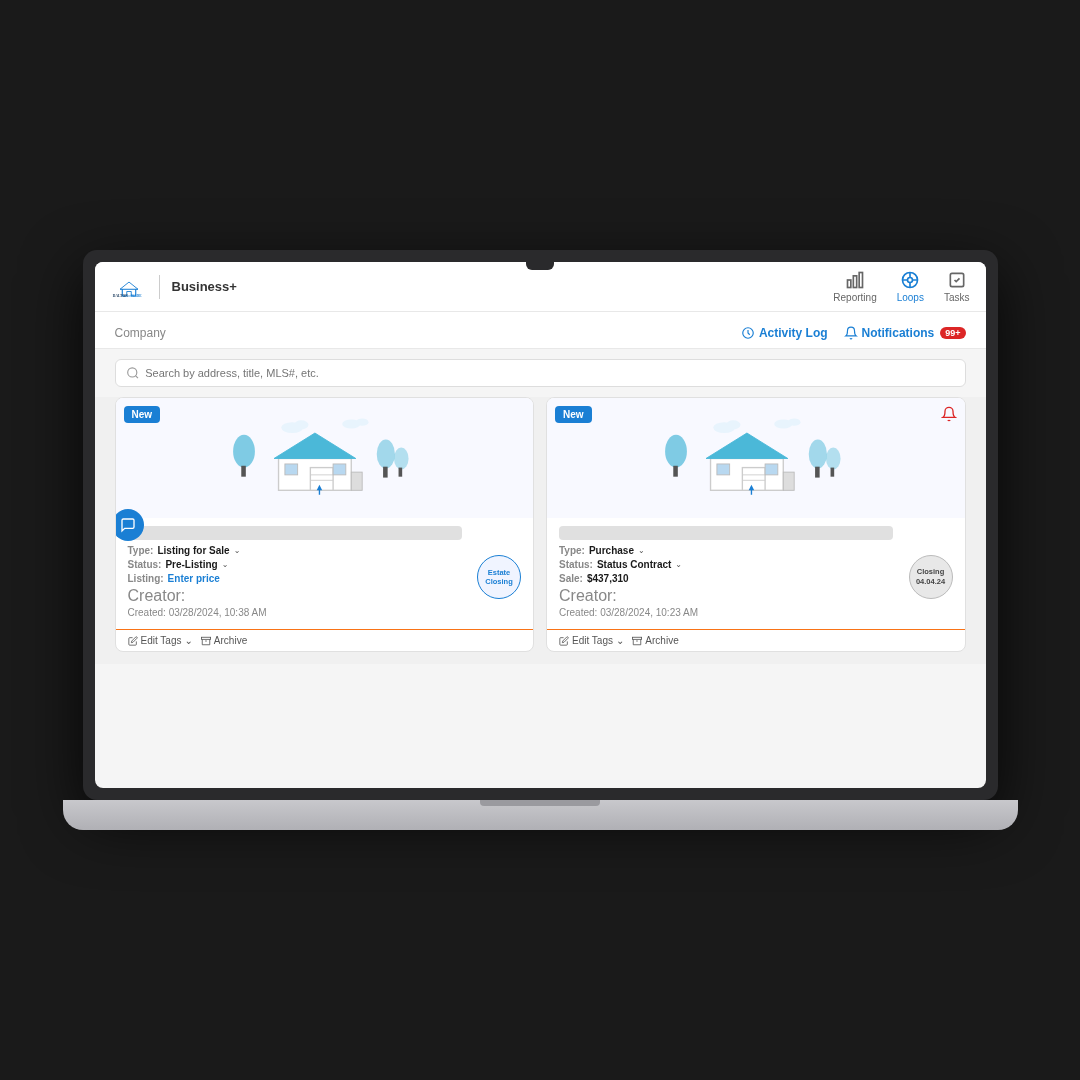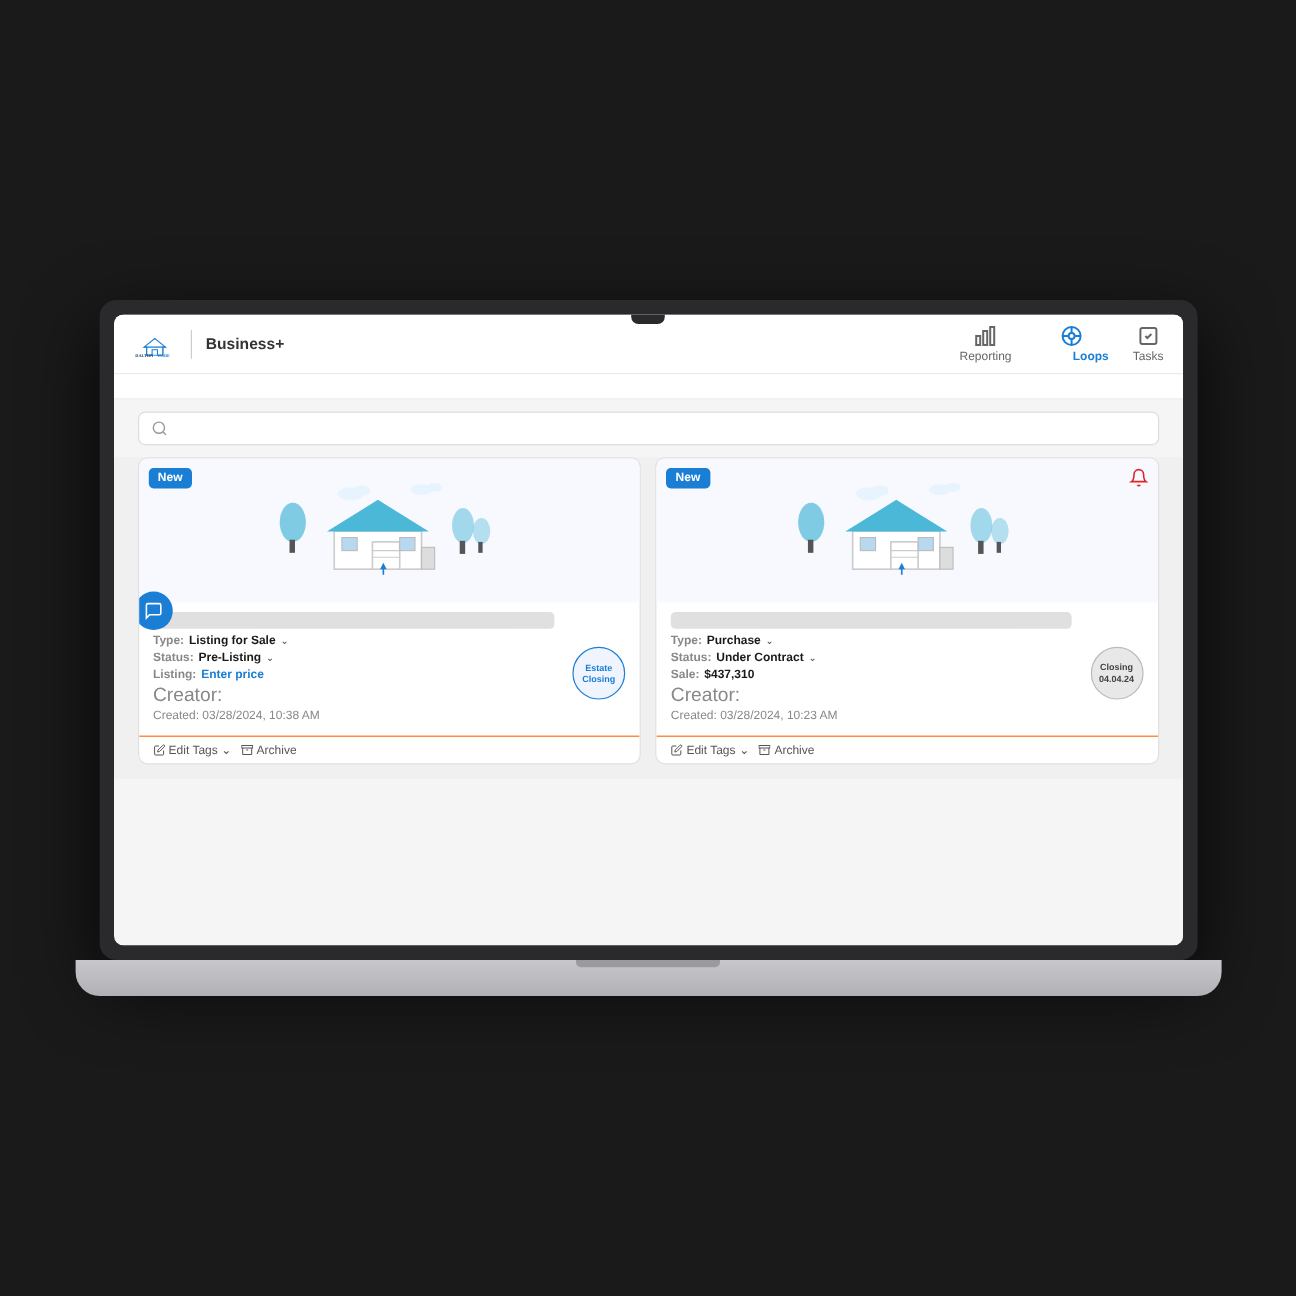--- a/index.html
+++ b/index.html
@@ -467,41 +467,62 @@
             </div>
             <div class="nav-item active">
               <svg viewBox="0 0 24 24" fill="none" stroke="#1a7fd4" stroke-width="2">
                 <circle cx="12" cy="12" r="9"></circle>
                 <circle cx="12" cy="12" r="3"></circle>
                 <line x1="12" y1="3" x2="12" y2="9"></line>
                 <line x1="12" y1="15" x2="12" y2="21"></line>
                 <line x1="3" y1="12" x2="9" y2="12"></line>
                 <line x1="15" y1="12" x2="21" y2="12"></line>
               </svg>
-              <span style="color:#1a7fd4;font-weight:700;margin-left:31px;">Loops</span>
+              <span style="color:#1a7fd4;font-weight:400;">Loops</span>
             </div>
             <div class="nav-item">
               <svg viewBox="0 0 24 24" fill="none" stroke="currentColor" stroke-width="2">
                 <rect x="4" y="4" width="16" height="16" rx="2"></rect>
                 <polyline points="9,12 11,14 15,10"></polyline>
               </svg>
               <span>Tasks</span>
             </div>
           </div>
         </div>
 
         <div class="page-header">
+          <div class="company-meta-row">
+            <span class="company-type">Company</span>
+            <div class="header-actions">
+              <div class="action-link">
+                <svg viewBox="0 0 24 24" fill="none" stroke="#1a7fd4" stroke-width="2">
+                  <circle cx="12" cy="12" r="9"></circle>
+                  <polyline points="12,7 12,12 15,15"></polyline>
+                </svg>
+                <span>Activity Log</span>
+              </div>
+              <div class="action-link">
+                <svg viewBox="0 0 24 24" fill="none" stroke="#1a7fd4" stroke-width="2">
+                  <path d="M18 8A6 6 0 0 0 6 8c0 7-3 9-3 9h18s-3-2-3-9"></path>
+                  <path d="M13.73 21a2 2 0 0 1-3.46 0"></path>
+                </svg>
+                <span>Notifications</span>
+                <span class="notif-badge">99+</span>
+              </div>
+            </div>
+          </div>
         </div>
 
         <div class="search-bar-area">
           <div class="search-input-wrap">
             <svg width="14" height="14" viewBox="0 0 24 24" fill="none" stroke="#999" stroke-width="2">
               <circle cx="11" cy="11" r="8"></circle>
               <line x1="21" y1="21" x2="16.65" y2="16.65"></line>
             </svg>
+            <input type="text" placeholder="Search by address, title, MLS#, etc." style="">
           </div>
         </div>
 
         <div class="listings-grid">
 
           <div class="listing-card">
 
             <div class="chat-fab">
               <svg width="16" height="16" viewBox="0 0 24 24" fill="none" stroke="#fff" stroke-width="2">
                 <path d="M21 15a2 2 0 0 1-2 2H7l-4 4V5a2 2 0 0 1 2-2h14a2 2 0 0 1 2 2z"></path>
@@ -643,21 +664,21 @@
 
               <div class="listing-title"></div>
 
               <div class="listing-detail-row">
                 <span class="label">Type:</span>
                 <span class="value">Purchase</span>
                 <span class="dropdown-arrow">⌄</span>
               </div>
               <div class="listing-detail-row">
                 <span class="label">Status:</span>
-                <span class="value">Under Contract</span>
+                <span class="value">Status Contract</span>
                 <span class="dropdown-arrow">⌄</span>
               </div>
               <div class="listing-detail-row">
                 <span class="label">Sale:</span>
                 <span class="value">$437,310</span>
               </div>
               <div class="creator-row">
                 <span>Creator:</span>
               </div>
               <div class="created-row">

